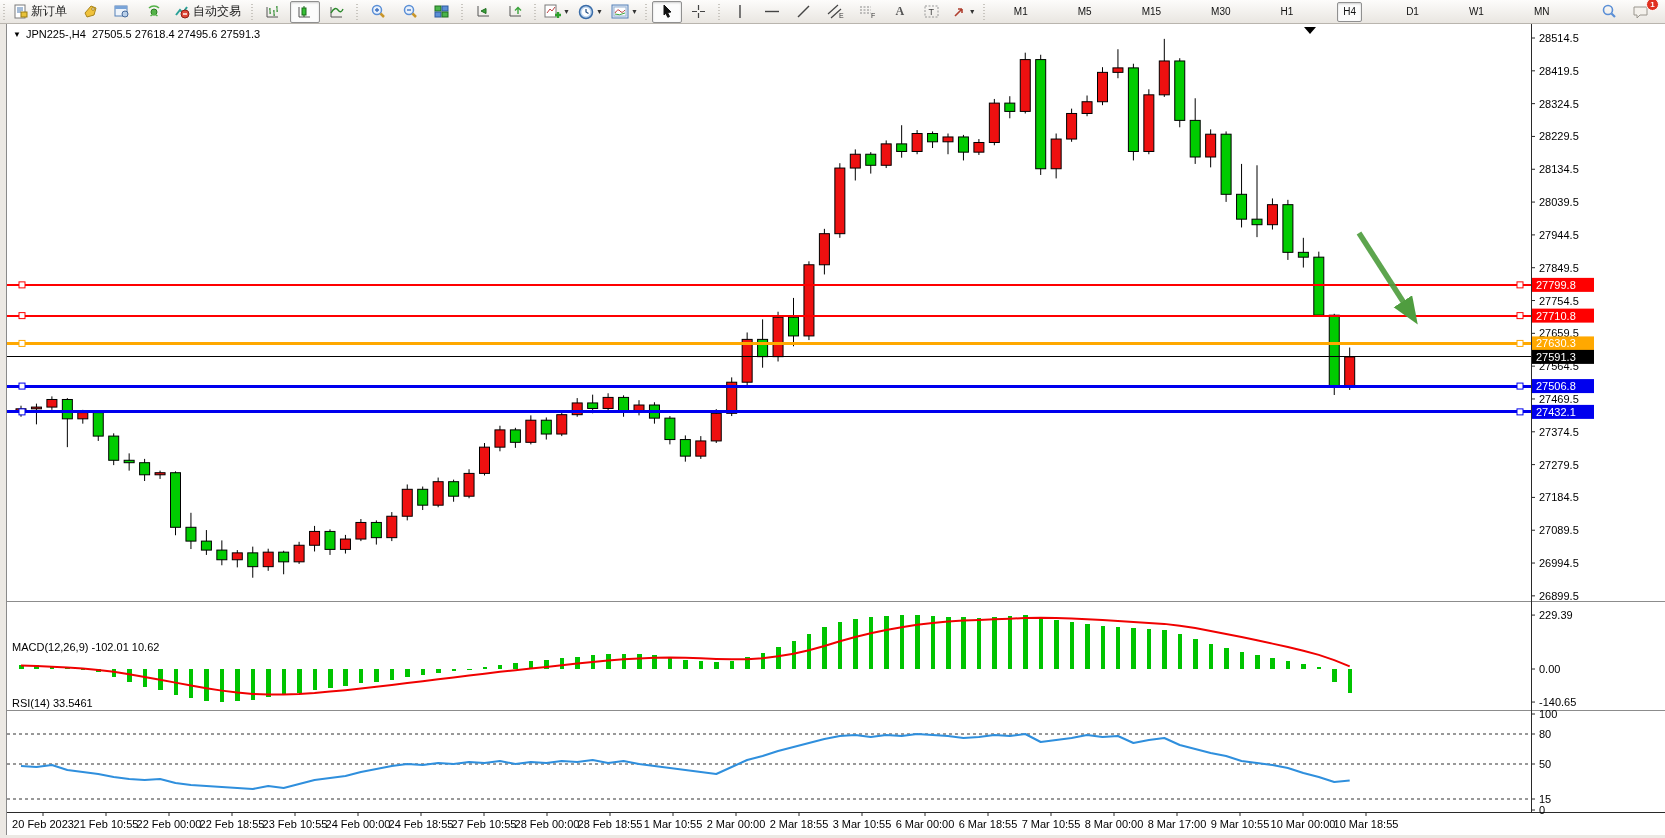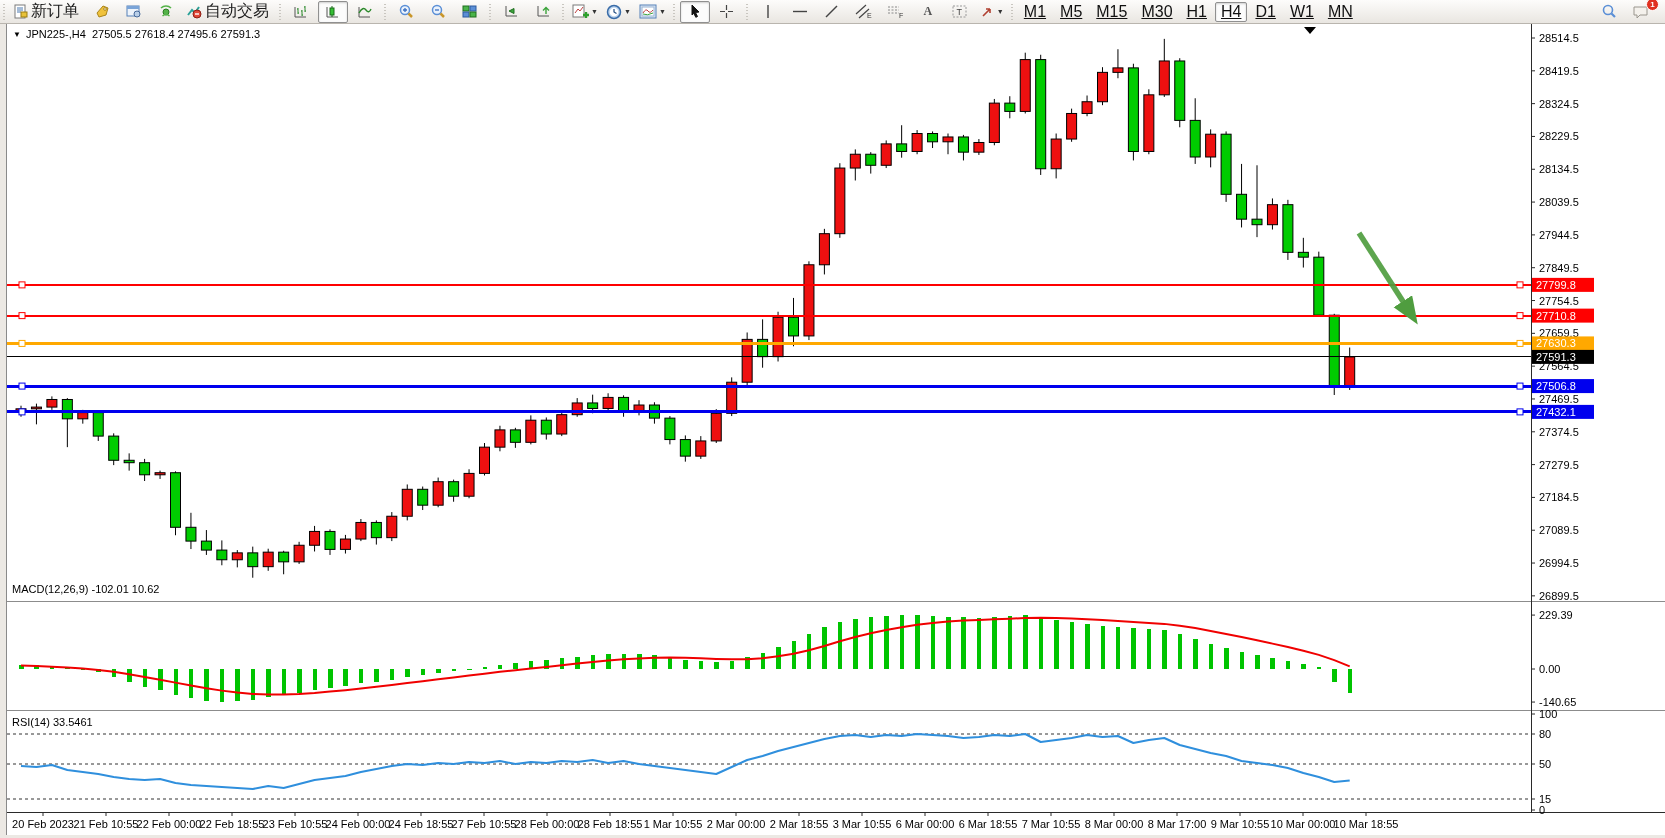--- a/index.html
+++ b/index.html
@@ -7,40 +7,40 @@
   
   #toolbar{position:absolute;left:0;top:0;width:1665px;height:23px;
     background:linear-gradient(#fdfcfb,#e9e6e1);border-bottom:1px solid #b9b5ae;
     display:flex;align-items:center;white-space:nowrap;z-index:40;}
   .tb-grip{width:7px;height:16px;margin:0 1px;
     background:repeating-linear-gradient(#c9c6c0 0 1px,transparent 1px 3px);
     background-size:2px 100%;background-repeat:repeat-y;background-position:2px 0;}
   .tb-btn{height:20px;min-width:24px;padding:0 2px;display:inline-flex;align-items:center;
     justify-content:center;border:1px solid transparent;border-radius:2px;margin:0 1px;cursor:default;}
   .tb-btn.pressed{background:#fcfcfc;border-color:#909090;box-shadow:inset 0 1px 2px rgba(0,0,0,.18);}
-  .tb-label{font-size:16px;color:#1a1a1a;padding:0 3px;}
+  .tb-label{font-size:12px;color:#1a1a1a;padding:0 3px;}
   .caret{font-size:7px;color:#333;margin-left:2px;}
   .ic{display:inline-block;vertical-align:middle;}
   .ic-letter{font:bold 12px "Liberation Serif",serif;color:#555;}
-  .tf-btn{height:18px;padding:0 5px;margin:0 1px;font-size:16px;color:#111;border:1px solid transparent;
-    border-radius:2px;display:inline-flex;align-items:center;text-decoration:underline;}
+  .tf-btn{height:18px;padding:0 5px;margin:0 19px;font-size:10px;color:#111;border:1px solid transparent;
+    border-radius:2px;display:inline-flex;align-items:center;}
   .tf-btn.active{background:#fcfcfc;border-color:#909090;box-shadow:inset 0 1px 2px rgba(0,0,0,.18);}
   #tb-right{position:absolute;right:8px;top:0;height:23px;display:flex;align-items:center;}
   #badge{position:absolute;right:-4px;top:-4px;width:11px;height:11px;border-radius:50%;
     background:#e03020;color:#fff;font:bold 8px/11px "Liberation Sans",sans-serif;text-align:center;
     border:1px solid #fff;}
   
   #chart-window{position:absolute;left:6px;top:23px;width:1659px;height:812px;background:#fff;
     border-left:1px solid #8a8a8a;}
   #chart-svg{position:absolute;left:0;top:0;}
   .overlay-text{position:absolute;font-size:11px;color:#000;z-index:10;pointer-events:none;}
   #chart-title{left:6px;top:5px;font-weight:normal;}
   #chart-title .tri{font-size:8px;margin-right:5px;vertical-align:1px;}
-  #macd-label{left:5px;top:560px;}
-  #rsi-label{left:5px;top:693px;}
+  #macd-label{left:5px;top:618px;}
+  #rsi-label{left:5px;top:674px;}
 </style>
 </head>
 <body>
 
 <div id="toolbar">
   <span class="tb-grip"></span>
 
   <span class="tb-btn">
     <svg class="ic" width="15" height="15" viewBox="0 0 15 15">
         <rect x="2" y="1" width="10" height="13" fill="#fff" stroke="#7a7a7a"></rect>

